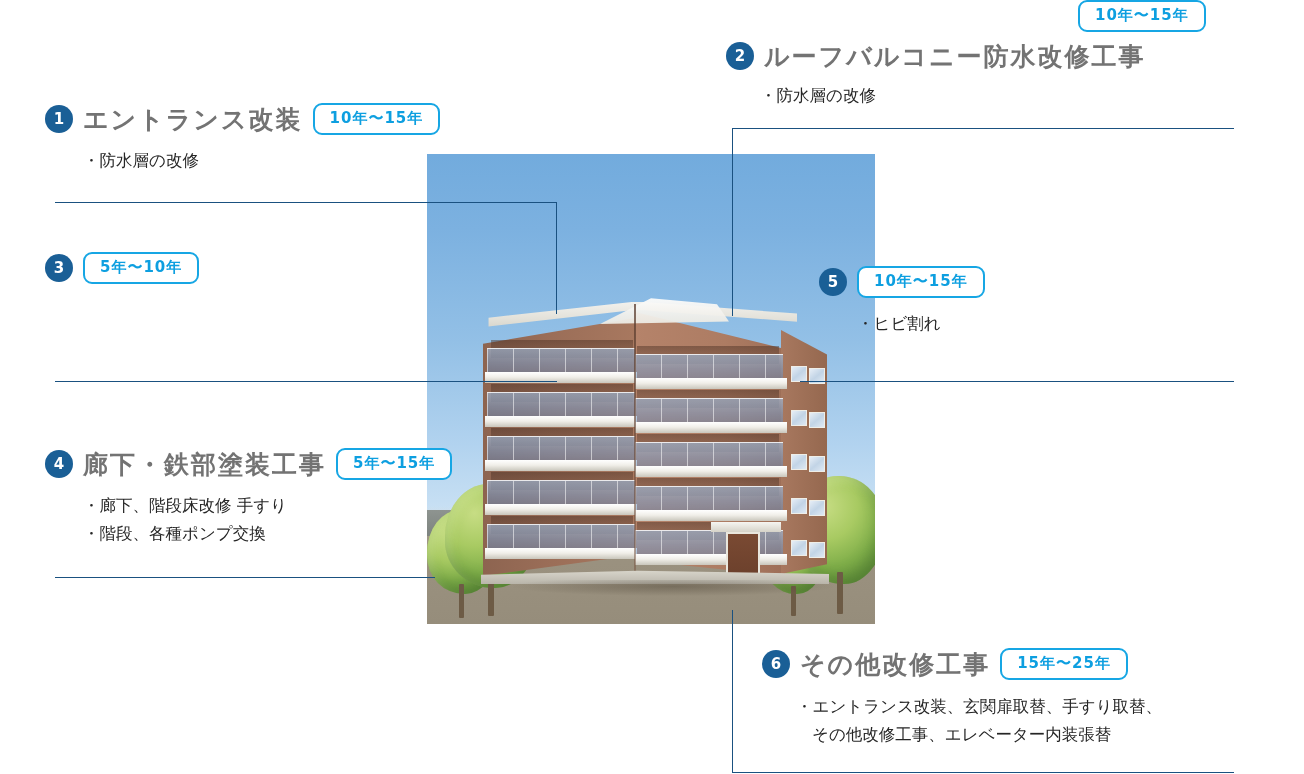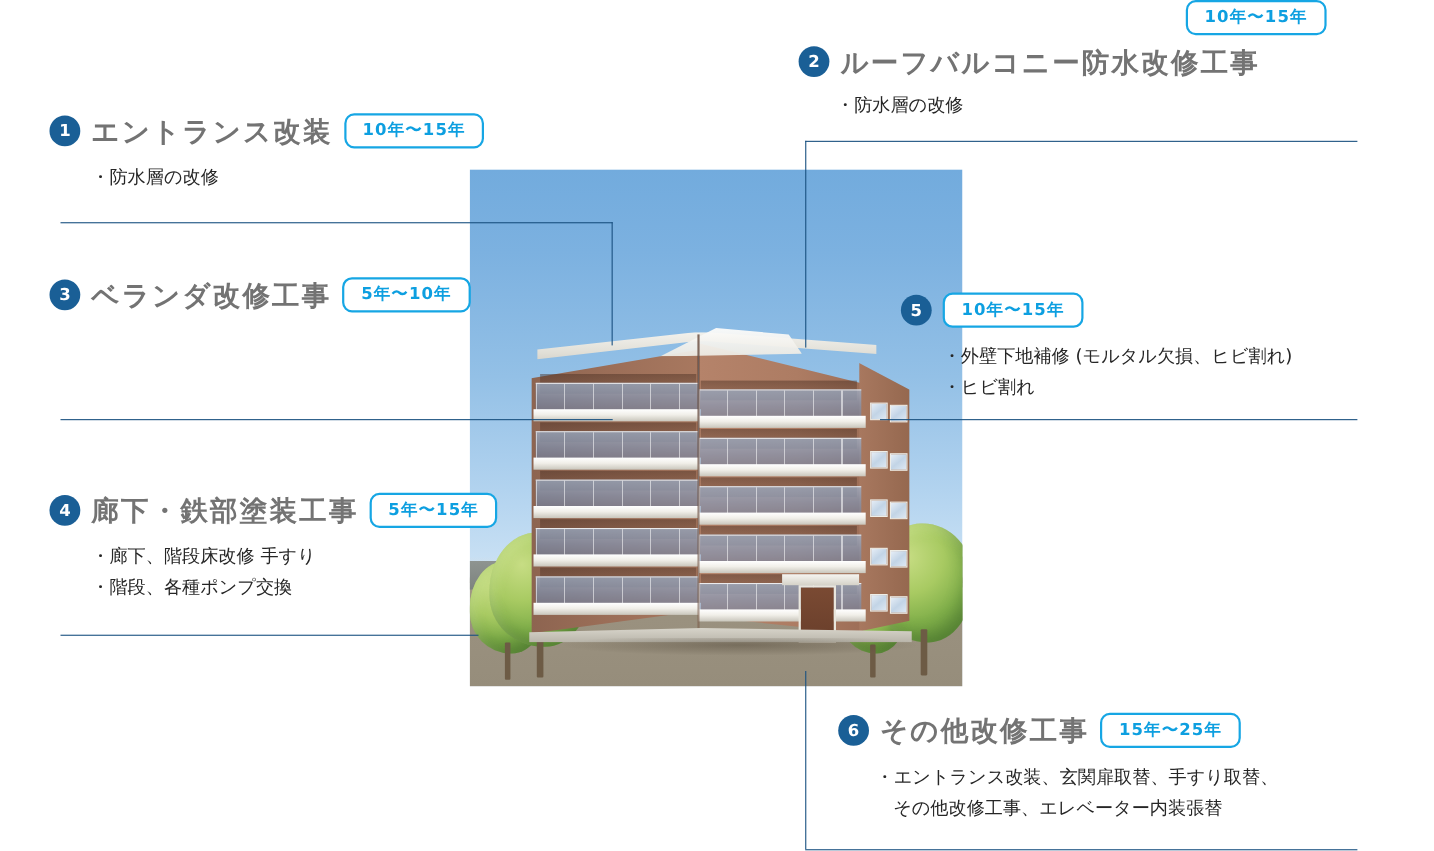--- a/index.html
+++ b/index.html
@@ -333,21 +333,20 @@
       <div class="title">ルーフバルコニー防水改修工事</div>
     </div>
     <ul class="desc">
       <li>防水層の改修</li>
     </ul>
   </div>
 
   <div class="block" id="b3">
     <div class="head">
       <div class="num">3</div>
-      <div class="title">ベランダ改修工事</div>
       <div class="badge">5年〜10年</div>
     </div>
   </div>
 
   <div class="block" id="b4">
     <div class="head">
       <div class="num">4</div>
       <div class="title">廊下・鉄部塗装工事</div>
       <div class="badge">5年〜15年</div>
     </div>
@@ -356,21 +355,20 @@
       <li>階段、各種ポンプ交換</li>
     </ul>
   </div>
 
   <div class="block" id="b5">
     <div class="head">
       <div class="num">5</div>
       <div class="badge">10年〜15年</div>
     </div>
     <ul class="desc">
-      <li>外壁下地補修 (モルタル欠損、ヒビ割れ)</li>
       <li>ヒビ割れ</li>
     </ul>
   </div>
 
   <div class="block" id="b6">
     <div class="head">
       <div class="num">6</div>
       <div class="title">その他改修工事</div>
       <div class="badge">15年〜25年</div>
     </div>

